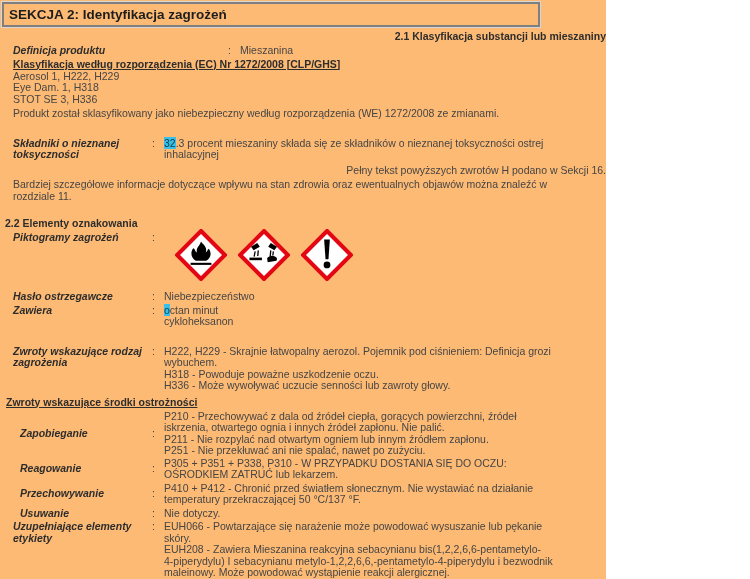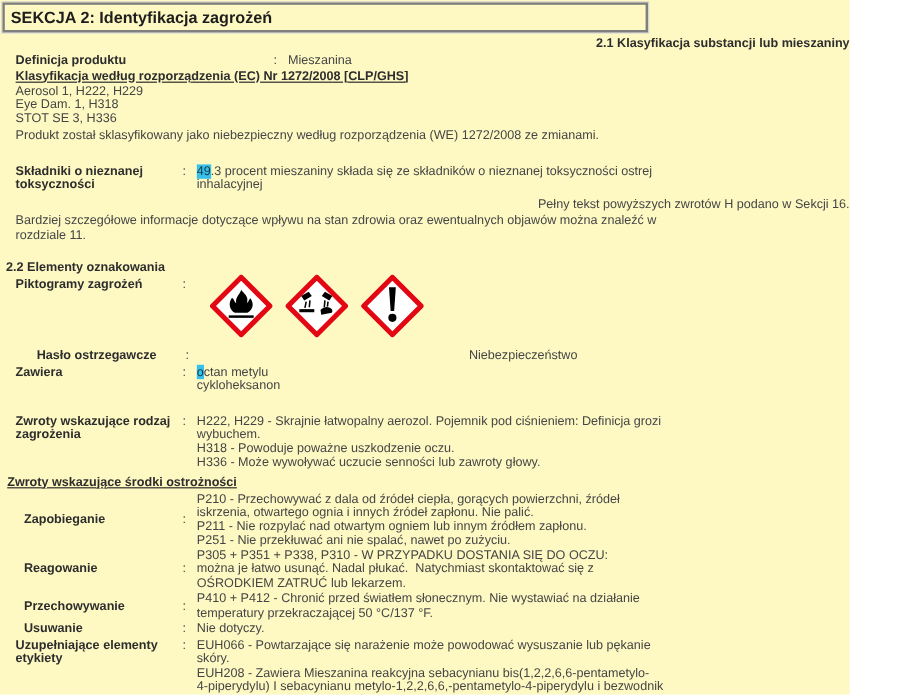--- a/index.html
+++ b/index.html
@@ -1,19 +1,19 @@
 <!DOCTYPE html>
 <html><head>
 <meta charset="utf-8">
 <style>
   html,body{margin:0;padding:0;background:#fff;}
   .page{
     position:relative;
-    width:708px;height:579px;
-    background:#fef9c3;
+    width:606px;height:579px;
+    background:#fdba74;
     font-family:"Liberation Sans", sans-serif;
     font-size:10.5px;
     line-height:11.5px;
     color:#454545;
     overflow:hidden;
   }
   .sec-box{
     margin:2px 0 0 2px;
     width:529px;
     border:2px solid #7f7f7f;
@@ -44,31 +44,32 @@
     display:flex;
     align-items:flex-start;
     margin:2px 0 0 13px;
   }
   .row.ind2{margin-left:20px;align-items:center;}
   .lbl{
     font-weight:bold;
     color:#2d2d2d;
     flex:0 0 135px;
     padding-right:4px;
+    font-style:italic;
   }
   .row.wide .lbl{flex:0 0 211px;}
   .row.ind2 .lbl{flex:0 0 128px;}
   .colon{flex:0 0 8px;color:#454545;}
   .val{flex:1;padding-left:4px;}
   .val-line{white-space:pre-wrap;}
   .hl{background:#39c0ea;color:#143b46;}
   .picto-strip{display:flex;gap:11px;padding-left:11px;margin-top:-3px;}
   .picto{width:52px;height:52px;display:block;}
   .mt3{margin-top:18px;} .mt4{margin-top:4px;text-align:right;} .mt5{margin-top:5px;}
-  .mt10{margin-top:10px;text-align:center;} .mt16{margin-top:16px;} .mt1{margin-top:1px;}
+  .mt10{margin-top:10px;} .mt16{margin-top:16px;} .mt1{margin-top:1px;}
 </style>
 </head>
 <body>
 
 <div class="page">
 
   <div class="sec-box">
     <span>SEKCJA 2: Identyfikacja zagrożeń</span>
   </div>
 
@@ -84,21 +85,21 @@
   <div class="plain">Aerosol 1, H222, H229</div>
   <div class="plain">Eye Dam. 1, H318</div>
   <div class="plain">STOT SE 3, H336</div>
 
   <div class="para">Produkt został sklasyfikowany jako niebezpieczny według rozporządzenia (WE) 1272/2008 ze zmianami.</div>
 
   <div class="row mt3">
     <div class="lbl">Składniki o nieznanej toksyczności</div>
     <div class="colon">:</div>
     <div class="val">
-      <div class="val-line"><span class="hl">49</span><span>.3 procent mieszaniny składa się ze składników o nieznanej toksyczności ostrej</span></div>
+      <div class="val-line"><span class="hl">32</span><span>.3 procent mieszaniny składa się ze składników o nieznanej toksyczności ostrej</span></div>
       <div class="val-line">inhalacyjnej</div>
     </div>
   </div>
 
   <div class="para mt4">Pełny tekst powyższych zwrotów H podano w Sekcji 16.</div>
   <div class="para">Bardziej szczegółowe informacje dotyczące wpływu na stan zdrowia oraz ewentualnych objawów można znaleźć w</div>
   <div class="plain">rozdziale 11.</div>
 
   <div class="h2 mt16">2.2 Elementy oznakowania</div>
 
@@ -132,21 +133,21 @@
   <div class="row mt10">
     <div class="lbl">Hasło ostrzegawcze</div>
     <div class="colon">:</div>
     <div class="val">Niebezpieczeństwo</div>
   </div>
 
   <div class="row">
     <div class="lbl">Zawiera</div>
     <div class="colon">:</div>
     <div class="val">
-      <div class="val-line"><span class="hl">o</span><span>ctan metylu</span></div>
+      <div class="val-line"><span class="hl">o</span><span>ctan minut</span></div>
       <div class="val-line">cykloheksanon</div>
     </div>
   </div>
 
   <div class="row mt3">
     <div class="lbl">Zwroty wskazujące rodzaj zagrożenia</div>
     <div class="colon">:</div>
     <div class="val">
       <div class="val-line">H222, H229 - Skrajnie łatwopalny aerozol. Pojemnik pod ciśnieniem: Definicja grozi</div>
       <div class="val-line">wybuchem.</div>
@@ -166,21 +167,20 @@
       <div class="val-line">P211 - Nie rozpylać nad otwartym ogniem lub innym źródłem zapłonu.</div>
       <div class="val-line">P251 - Nie przekłuwać ani nie spalać, nawet po zużyciu.</div>
     </div>
   </div>
 
   <div class="row ind2 mt1">
     <div class="lbl">Reagowanie</div>
     <div class="colon">:</div>
     <div class="val">
       <div class="val-line">P305 + P351 + P338, P310 - W PRZYPADKU DOSTANIA SIĘ DO OCZU:</div>
-      <div class="val-line">można je łatwo usunąć. Nadal płukać.  Natychmiast skontaktować się z</div>
       <div class="val-line">OŚRODKIEM ZATRUĆ lub lekarzem.</div>
     </div>
   </div>
 
   <div class="row ind2">
     <div class="lbl">Przechowywanie</div>
     <div class="colon">:</div>
     <div class="val">
       <div class="val-line">P410 + P412 - Chronić przed światłem słonecznym. Nie wystawiać na działanie</div>
       <div class="val-line">temperatury przekraczającej 50 °C/137 °F.</div>

